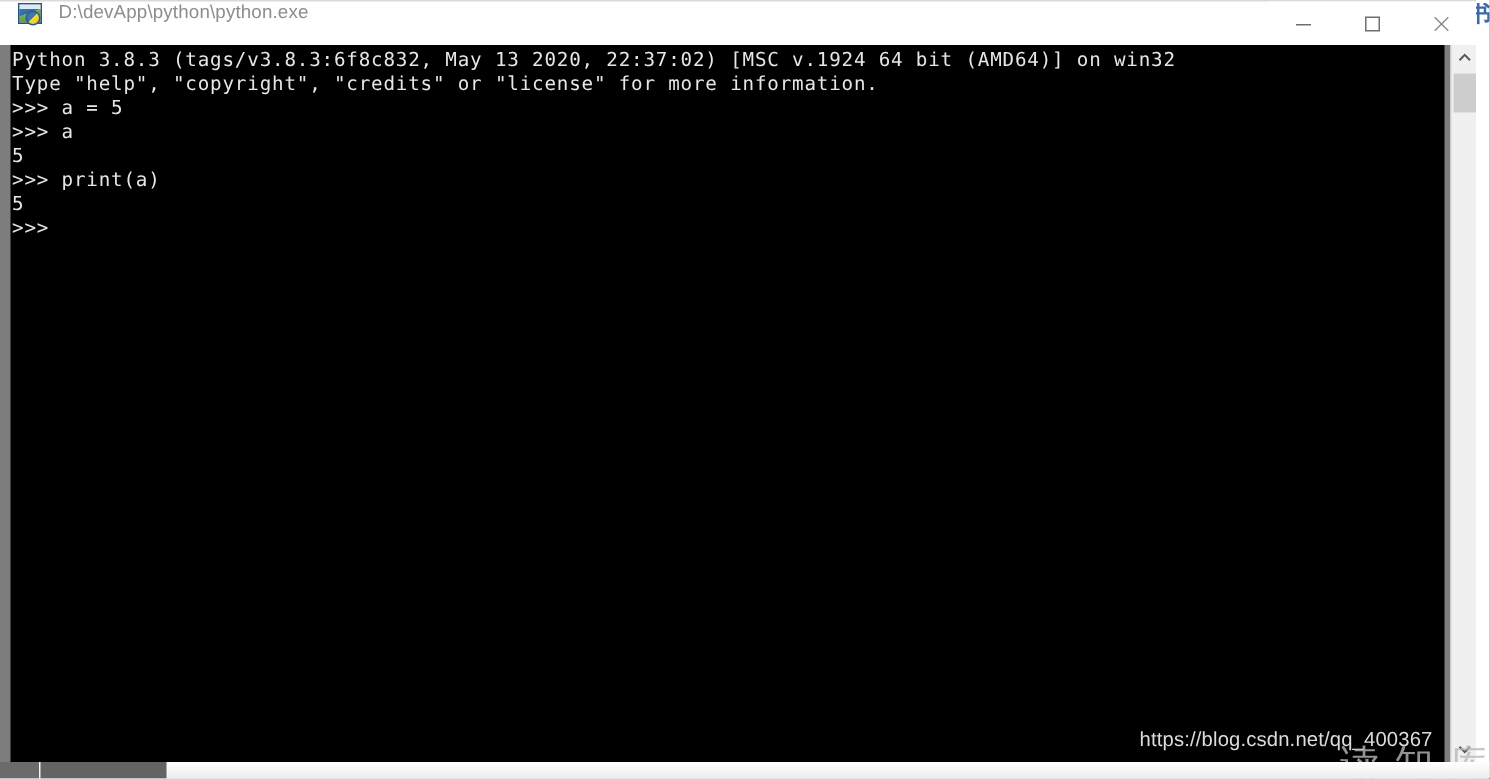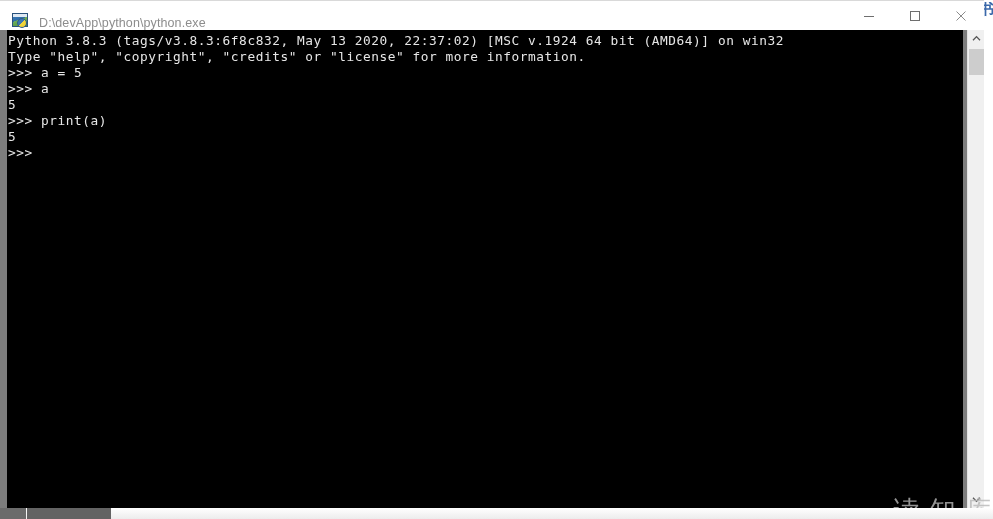--- a/index.html
+++ b/index.html
@@ -72,21 +72,21 @@
   
   #title-bar {
     position: absolute;
     left: 0; top: 0;
     width: 984px;
     height: 30px;
     background: #ffffff;
     border-top: 1px solid #d9d9d9;
     box-sizing: border-box;
     display: flex;
-    align-items: flex-end;
+    align-items: flex-start;
   }
   .title-icon {
     width: 18px;
     height: 18px;
     margin-left: 12px;
     margin-right: 9px;
     position: relative;
     flex: none;
   }
   .title-icon .win-body {
@@ -305,20 +305,21 @@
       <div id="left-edge-strip"></div>
       <div id="console-surface">
         <pre id="console-text">Python 3.8.3 (tags/v3.8.3:6f8c832, May 13 2020, 22:37:02) [MSC v.1924 64 bit (AMD64)] on win32
 Type "help", "copyright", "credits" or "license" for more information.
 &gt;&gt;&gt; a = 5
 &gt;&gt;&gt; a
 5
 &gt;&gt;&gt; print(a)
 5
 &gt;&gt;&gt; </pre>
+        <div id="console-watermark">https://blog.csdn.net/qq_400367</div>
       </div>
     </div>
 
     <div id="console-bottom-edge"></div>
 
     <div id="v-scrollbar">
       <div class="vsb-arrow up">
         <svg width="9" height="7" viewBox="0 0 9 7">
           <path d="M1 5.2 L4.5 1.6 L8 5.2" fill="none" stroke="#555555" stroke-width="1.3"></path>
         </svg>

